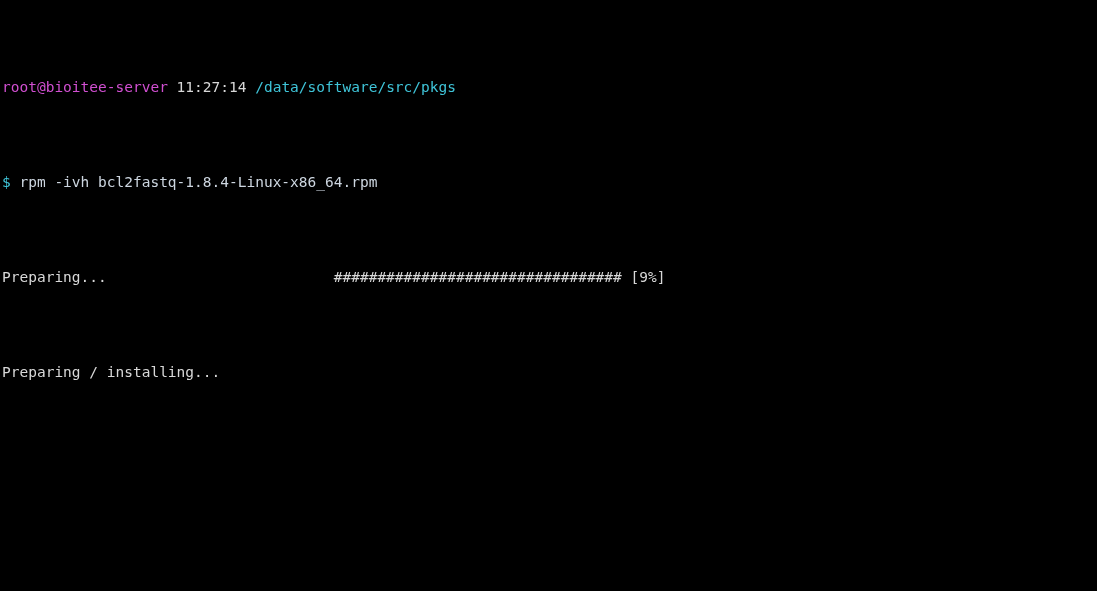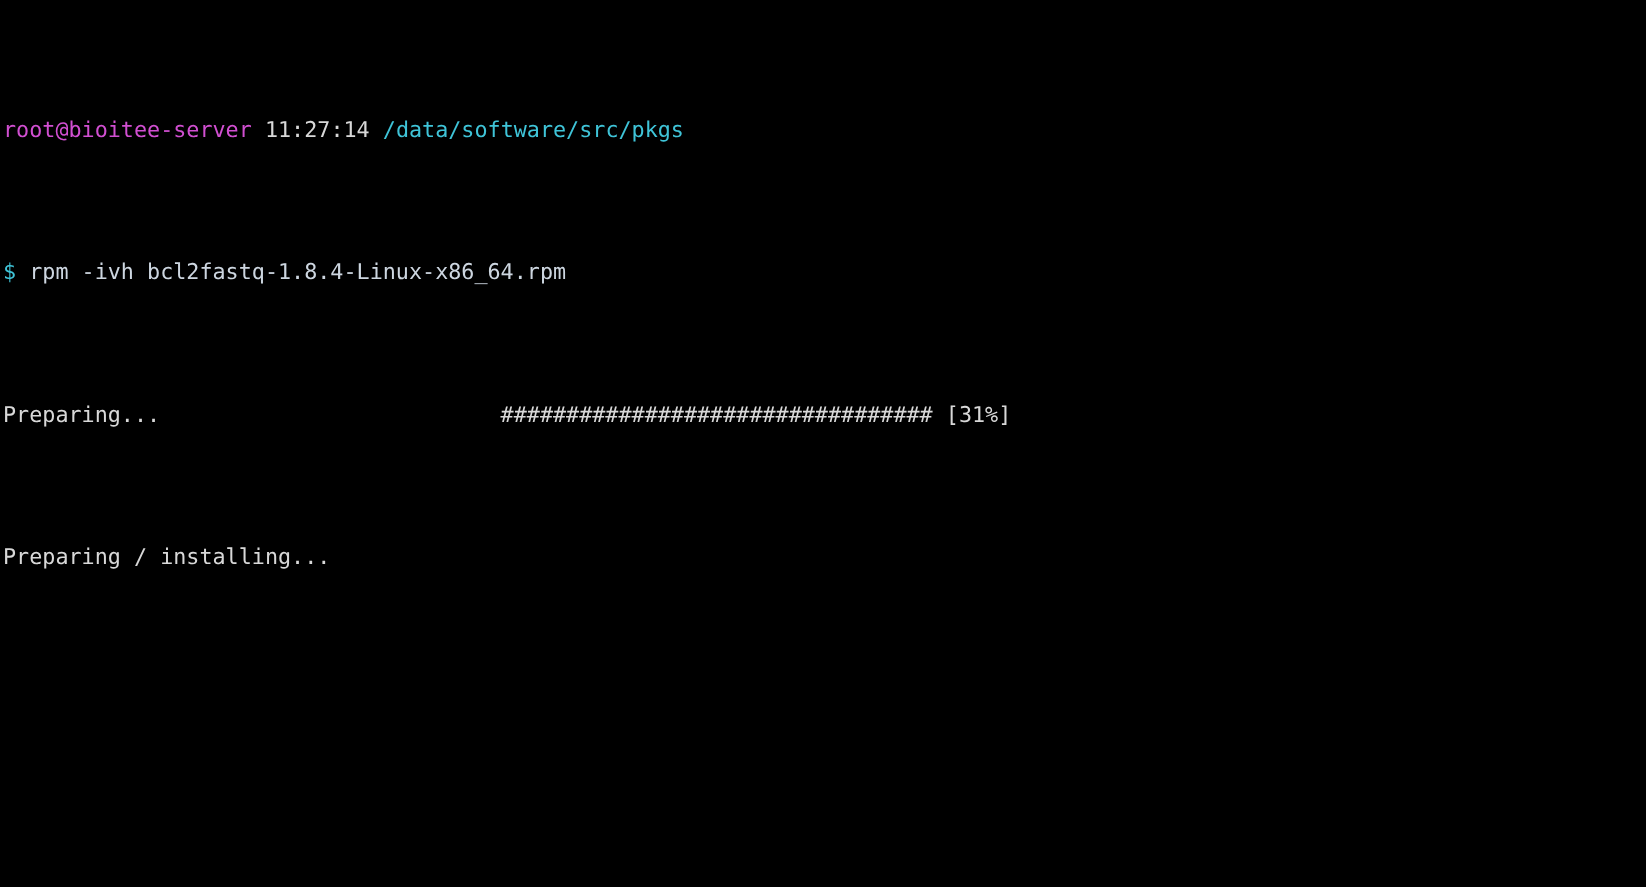--- a/index.html
+++ b/index.html
@@ -41,21 +41,21 @@
 
 <div id="terminal">
 
   
   <div class="line"><span class="c-magenta">root@bioitee-server</span><span class="c-white"> </span><span class="c-white">11:27:14</span><span class="c-white"> </span><span class="c-cyan">/data/software/src/pkgs</span></div>
 
   
   <div class="line"><span class="c-cyan">$</span><span class="c-cmd"> rpm -ivh bcl2fastq-1.8.4-Linux-x86_64.rpm</span></div>
 
   
-  <div class="line c-white">Preparing...                          ################################# [31%]</div>
+  <div class="line c-white">Preparing...                          ################################# [9%]</div>
 
   
   <div class="line c-white">Preparing / installing...</div>
 
   
 
   
 
   
   

